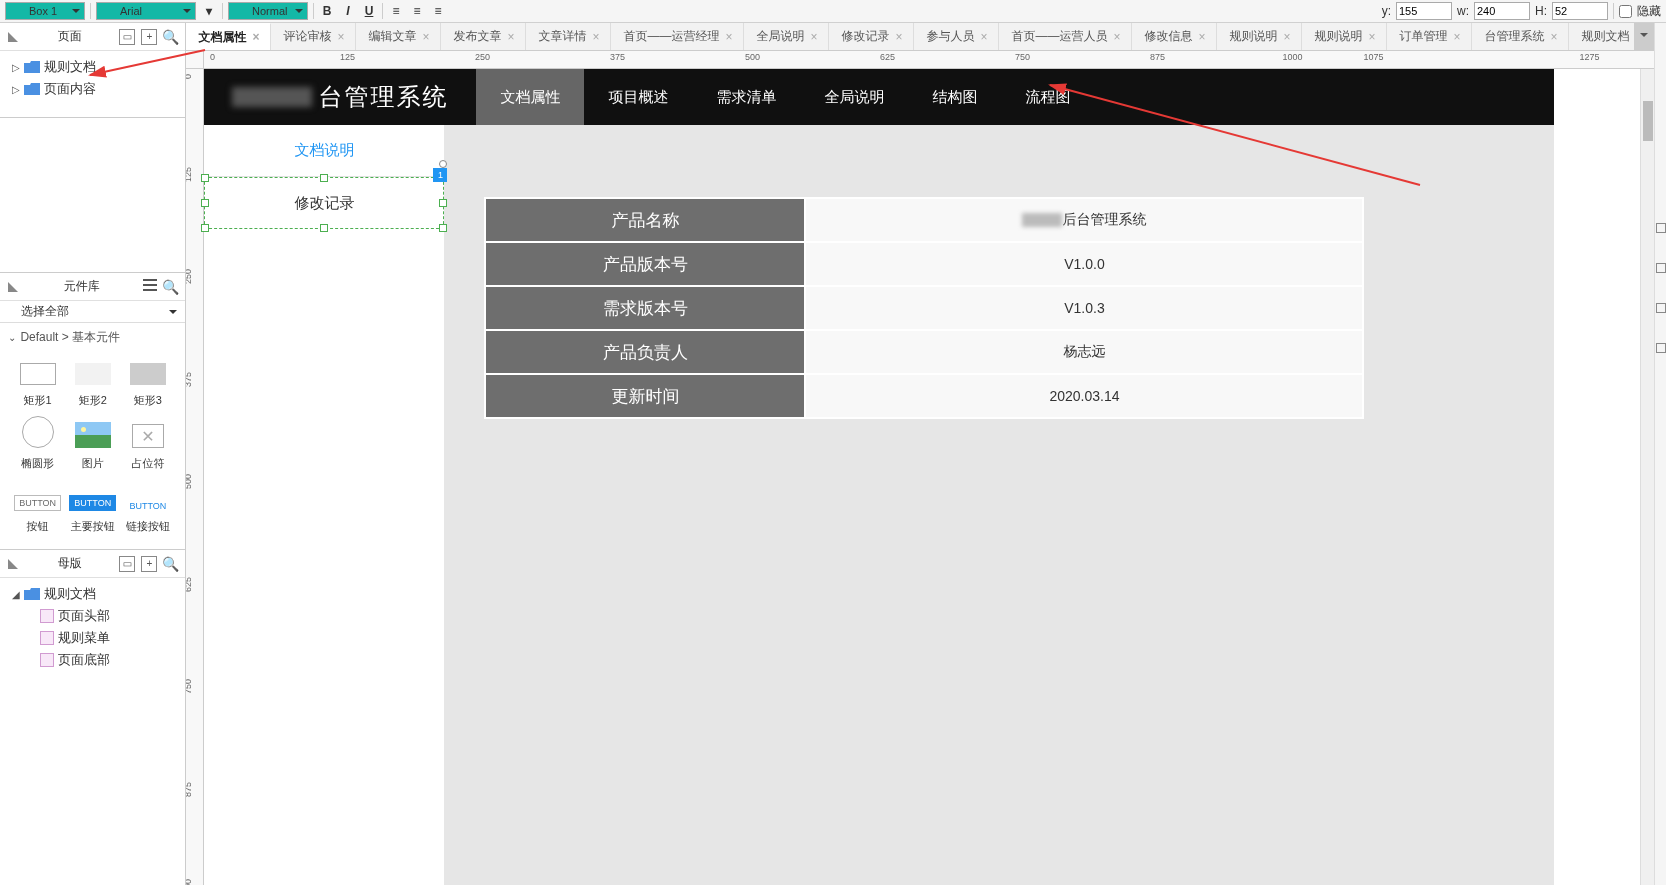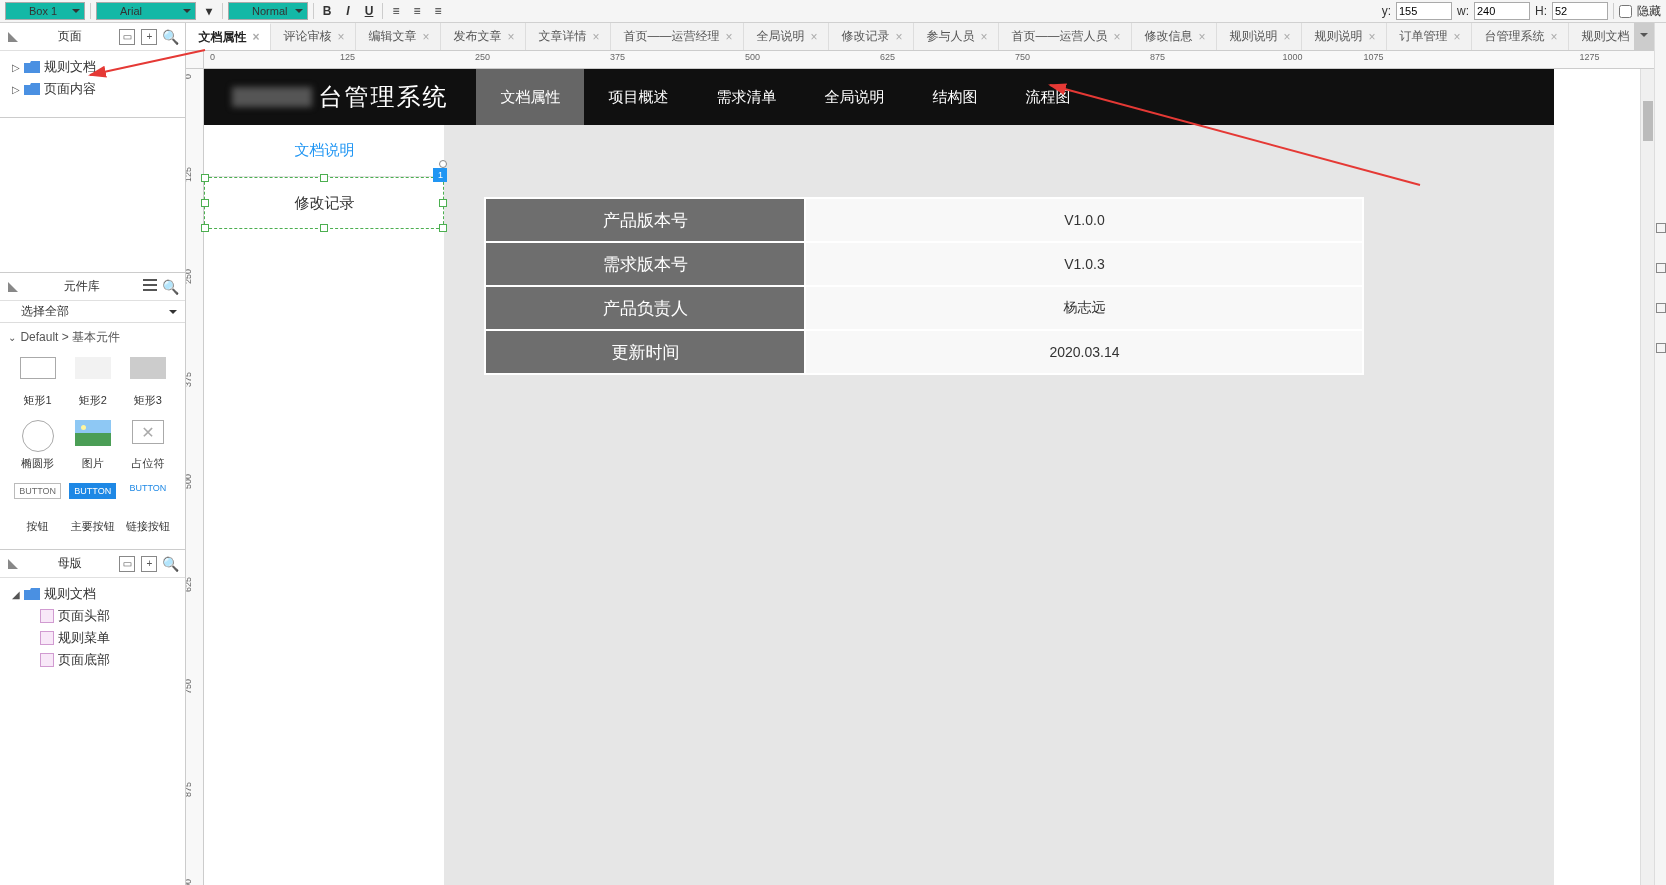--- a/index.html
+++ b/index.html
@@ -35,21 +35,21 @@
     
     .spacer-panel { flex: 1; border-bottom: 1px solid #ccc; background: #fff; }
     
     .library-panel { border-bottom: 1px solid #ccc; }
     .lib-select-row { height: 22px; border-bottom: 1px solid #ddd; display: flex; align-items: center; padding: 0 21px; position: relative; cursor: pointer; }
     .lib-select-row::after { content: ''; position: absolute; right: 8px; top: 50%; border: 4px solid transparent; border-top-color: #333; margin-top: -2px; }
     .lib-group-hdr { padding: 6px 8px; font-size: 12px; color: #555; display: flex; align-items: center; cursor: pointer; }
     .lib-group-hdr .caret { margin-right: 4px; font-size: 10px; }
     .lib-grid { display: grid; grid-template-columns: repeat(3, 1fr); gap: 12px 0; padding: 5px 10px 15px 10px; }
     .lib-item { display: flex; flex-direction: column; align-items: center; gap: 8px; cursor: pointer; }
-    .lib-thumb { width: 40px; height: 28px; display: flex; align-items: flex-start; justify-content: center; }
+    .lib-thumb { width: 40px; height: 28px; display: flex; align-items: flex-end; justify-content: center; }
     .lib-label { font-size: 11px; color: #333; }
     .shape-rect1 { width: 36px; height: 22px; border: 1px solid #aaa; }
     .shape-rect2 { width: 36px; height: 22px; background: #f2f2f2; }
     .shape-rect3 { width: 36px; height: 22px; background: #ccc; }
     .shape-ellipse { width: 32px; height: 32px; border: 1px solid #aaa; border-radius: 50%; }
     .shape-image { width: 36px; height: 26px; background: linear-gradient(#8ec8f4,#8ec8f4 50%, #4b9e56 50%); position: relative; }
     .shape-image::after { content: ''; position: absolute; left: 6px; top: 5px; width: 5px; height: 5px; border-radius: 50%; background: #fff59d; }
     .shape-placeholder { width: 32px; height: 24px; border: 1px solid #aaa; position: relative; }
     .shape-placeholder::after { content: '✕'; position: absolute; inset: 0; display: flex; align-items: center; justify-content: center; color: #aaa; font-size: 16px; }
     .shape-button { font-size: 9px; color: #6a6a6a; border: 1px solid #bbb; padding: 2px 4px; }
@@ -413,20 +413,24 @@
           <div class="sel-handle sh-t"></div>
           <div class="sel-handle sh-b"></div>
           <div class="sel-handle sh-l"></div>
           <div class="sel-handle sh-r"></div>
           <div class="sel-connector"></div>
           <div class="sel-badge">1</div>
         </div>
 
         <table class="info-table">
           <tbody>
+              <tr>
+                <td class="lbl-cell">产品名称</td>
+                <td class="val-cell"><span class="blur-inline"></span><span>后台管理系统</span></td>
+              </tr>
           <tr>
                 <td class="lbl-cell">产品版本号</td>
                 <td class="val-cell">V1.0.0</td>
               </tr>
           <tr>
                 <td class="lbl-cell">需求版本号</td>
                 <td class="val-cell">V1.0.3</td>
               </tr>
           <tr>
                 <td class="lbl-cell">产品负责人</td>

